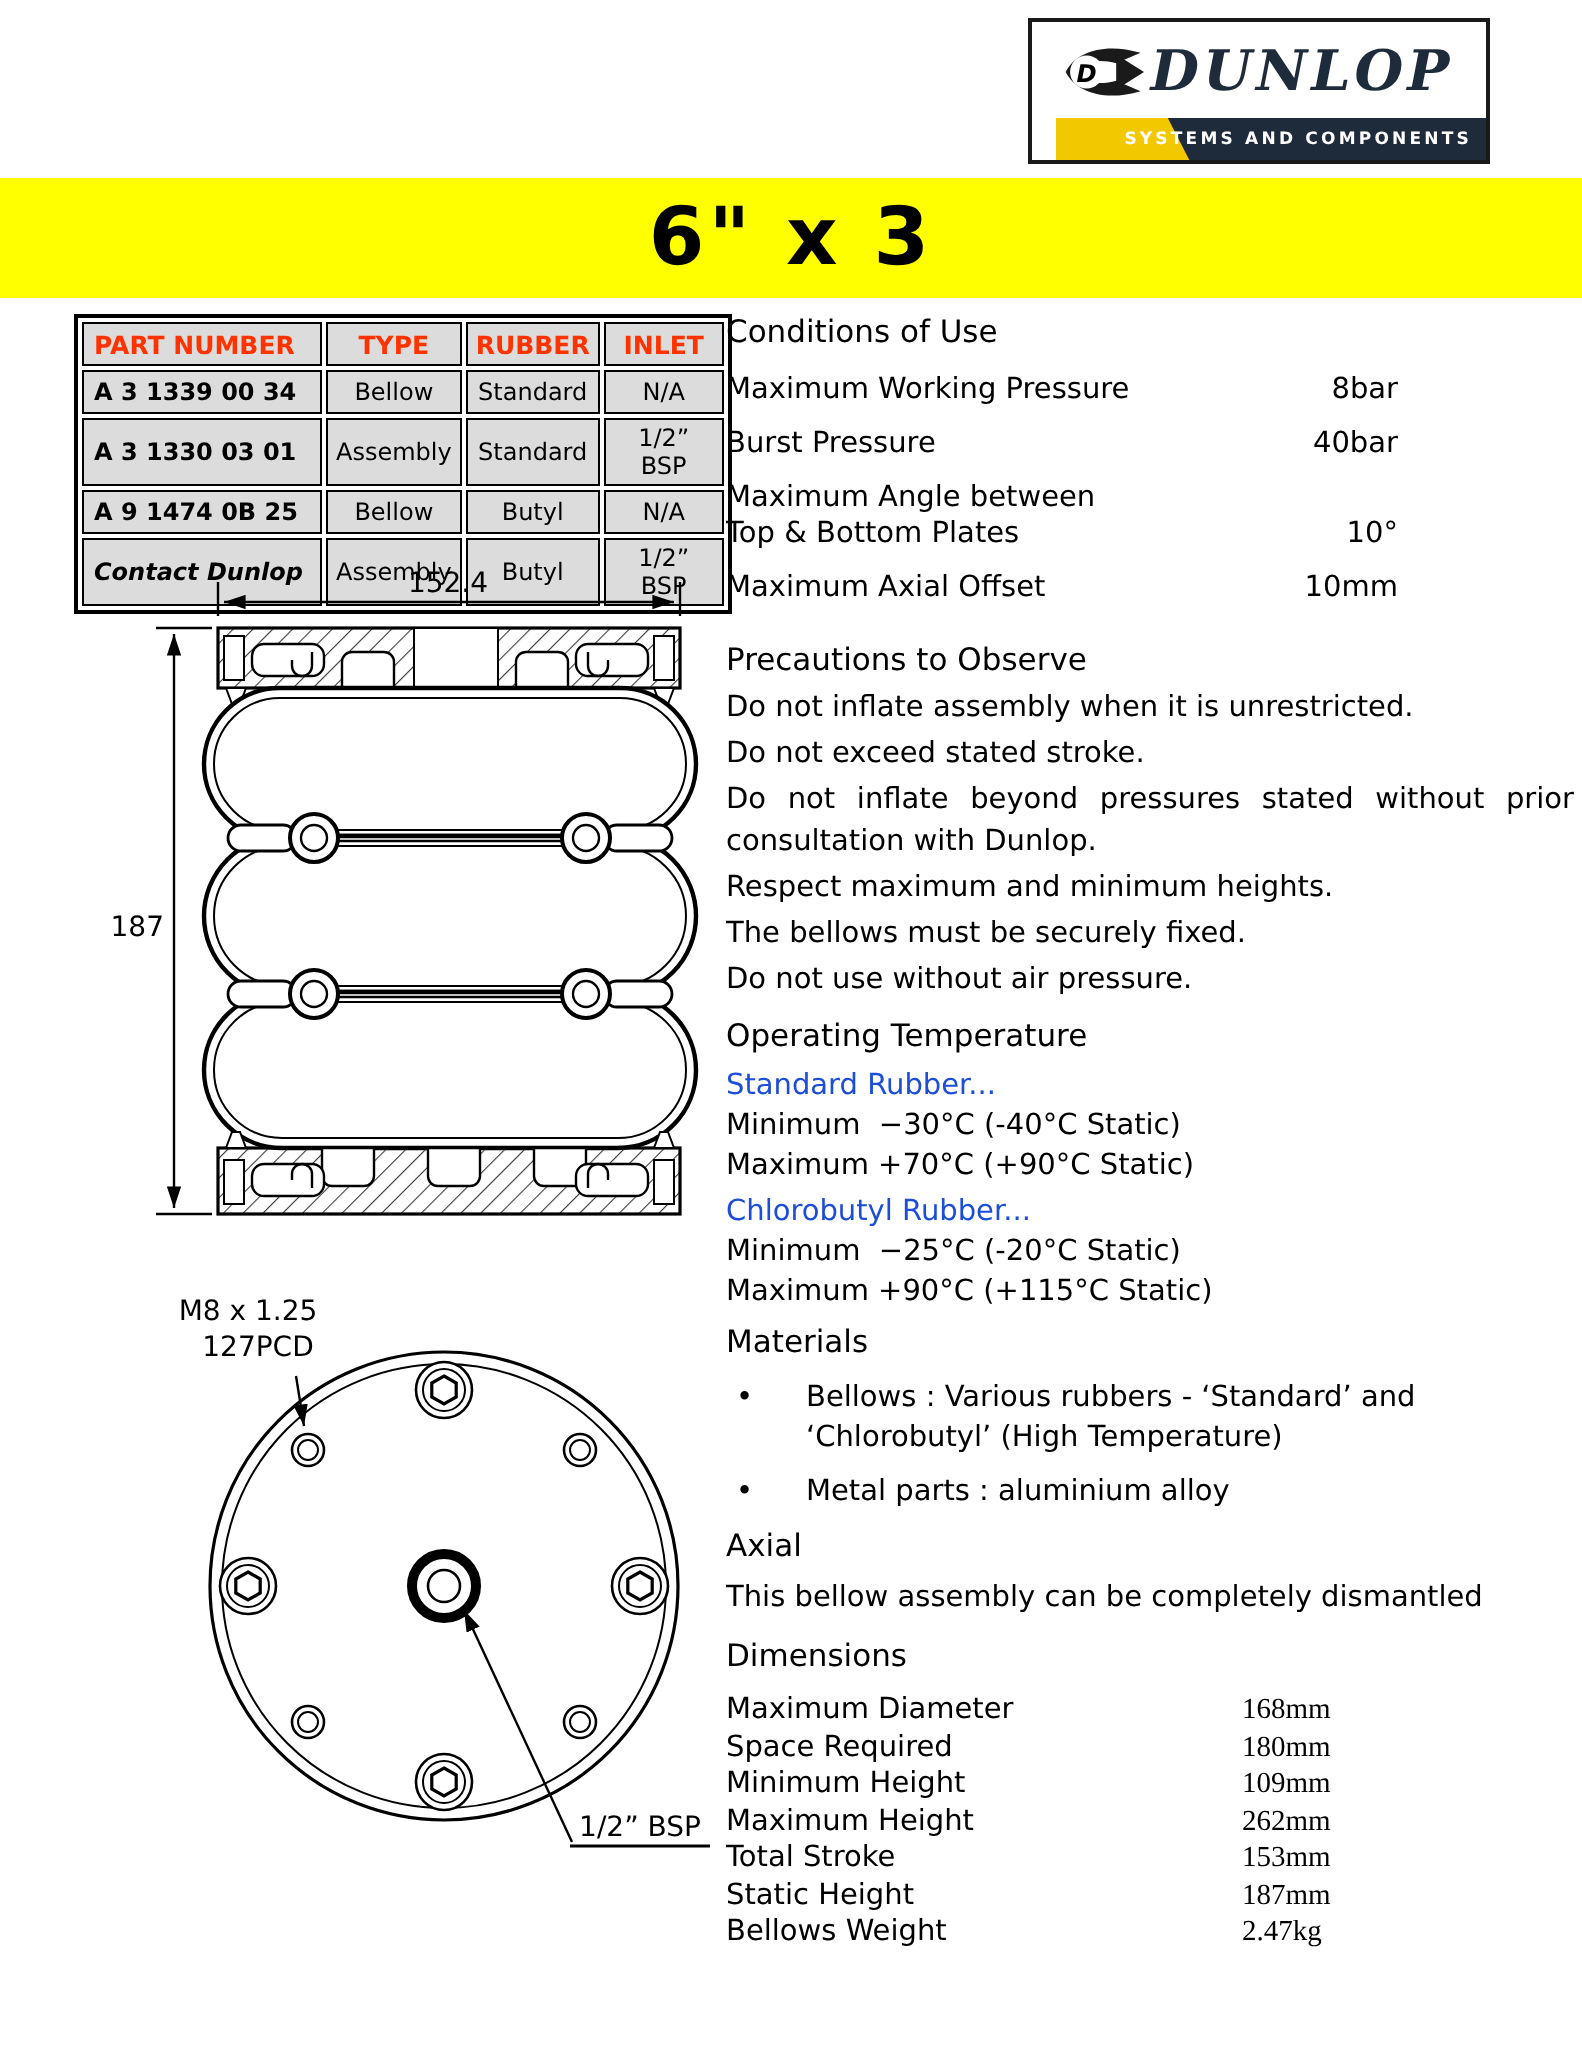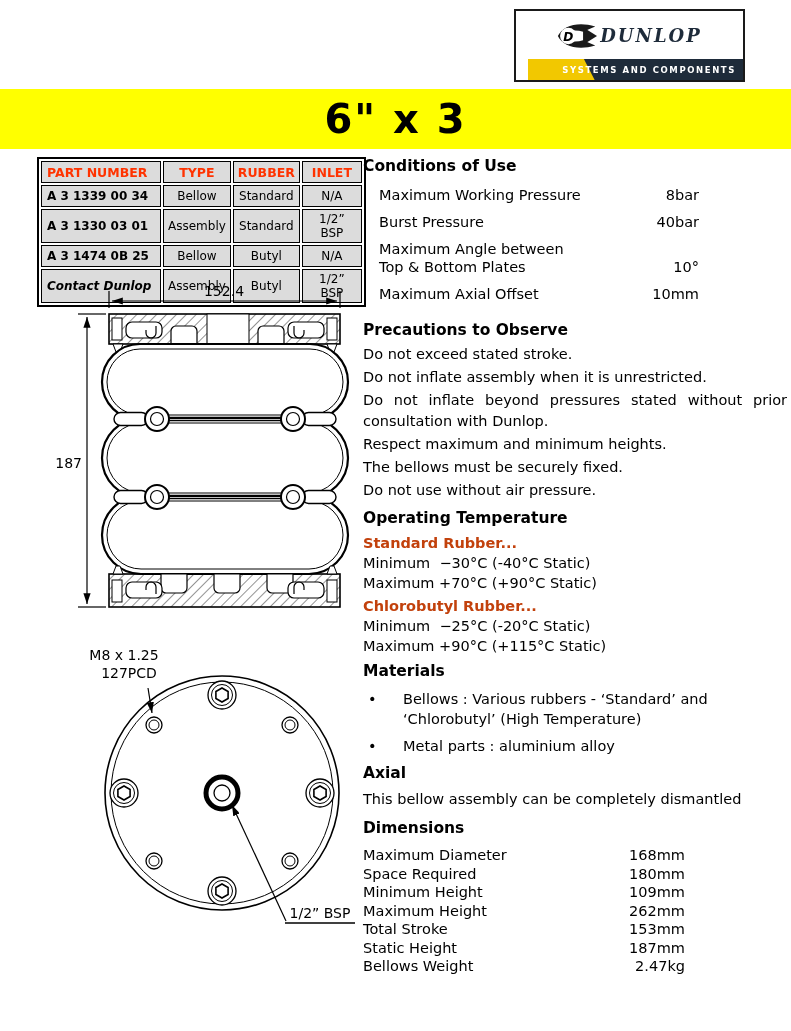--- a/index.html
+++ b/index.html
@@ -8,21 +8,21 @@
     position:relative; width:791px; height:1031px; background:#fff;
     font-family:"DejaVu Sans", sans-serif; color:#000; overflow:hidden;
   }
   
   .logo-box { position:absolute; left:514px; top:9px; width:231px; height:73px;
     border:2px solid #1a1a1a; background:#fff; }
   .logo-top { position:absolute; top:0; left:0; right:0; height:49px;
     display:flex; align-items:center; justify-content:center; gap:3px; }
   .flying-d { width:40px; height:34px; flex:0 0 auto; }
   .brand { font-family:"DejaVu Serif", serif; font-style:italic; font-weight:bold;
-    color:#1e2b3a; font-size:18px; letter-spacing:2px; line-height:1; }
+    color:#1e2b3a; font-size:28px; letter-spacing:2px; line-height:1; }
   .logo-band { position:absolute; bottom:0; left:12px; right:0; height:21px; background:#f2c800; overflow:hidden; }
   .band-navy { position:absolute; top:0; left:0; right:0; bottom:0; background:#1e2b3a;
     clip-path:polygon(26% 0, 100% 0, 100% 100%, 31% 100%); }
   .tagline { position:absolute; right:7px; top:50%; transform:translateY(-50%);
     color:#fff; font-size:8.5px; font-weight:bold; letter-spacing:1.6px; white-space:nowrap; z-index:2; }
   
   .banner { position:absolute; left:0; top:89px; width:791px; height:60px; background:#ffff00;
     display:flex; align-items:center; justify-content:center; }
   .banner span { font-size:40px; font-weight:bold; letter-spacing:2px; }
   
@@ -35,44 +35,44 @@
   th.w-part, td.part { text-align:left; padding-left:5px; }
   td.part { font-weight:bold; }
   td.italic { font-style:italic; }
   
   svg.sec  { position:absolute; left:30px; top:282px; width:330px; height:345px; }
   svg.plan { position:absolute; left:58px; top:642px; width:320px; height:300px; }
   svg text { font-family:"DejaVu Sans", sans-serif; font-size:14px; fill:#000; }
   .thin { stroke:#000; stroke-width:1.2; fill:none; }
   
   .right-col { position:absolute; left:363px; top:157px; width:424px; font-size:14.5px; line-height:19px; }
-  .right-col h3 { font-size:15.5px; font-weight:bold; }
+  .right-col h3 { font-size:15.5px; font-weight:normal; }
   .h-cond { margin-bottom:10px; }
   .h-prec { margin-top:18px; margin-bottom:4px; }
   .h-temp { margin-top:8px;  margin-bottom:5px; }
   .h-mat  { margin-top:6px;  margin-bottom:8px; }
   .h-note { margin-top:8px;  margin-bottom:6px; }
   .h-dim  { margin-top:10px; margin-bottom:8px; }
   .cond-rows { padding-right:88px; }
-  .crow { display:flex; align-items:flex-end; margin-bottom:9px;padding-left:16px; }
+  .crow { display:flex; align-items:flex-end; margin-bottom:9px; }
   .crow .lbl { flex:1; white-space:pre-line; line-height:18px; }
   .crow .val { text-align:right; min-width:60px; line-height:18px; }
   .prec { margin:0 0 2px 0; line-height:21px; }
   .just { text-align:justify; }
-  .red  { color:#c2410c; line-height:20px;font-weight:bold; }
+  .red  { color:#1d4ed8; line-height:20px; }
   .mt3  { margin-top:3px; }
   .temp { line-height:20px; white-space:pre-wrap; }
   .bullet { display:flex; margin-bottom:7px; line-height:20px; }
   .bullet .dot { width:40px; padding-left:5px; flex:0 0 auto; }
   .bullet .btxt { flex:1; }
   .note-text { line-height:20px; }
   .dim-rows { padding-right:102px; }
   .drow { display:flex; line-height:18.5px; }
   .drow .lbl { flex:1; }
-  .drow .val { text-align:right; min-width:64px; }
+  .drow .val { text-align:left; min-width:64px;font-family:Liberation Serif, serif; }
 </style>
 </head>
 <body>
 
 <div class="page">
 
   <div class="logo-box">
     <div class="logo-top">
       <svg class="flying-d" viewBox="0 0 46 38">
         <path d="M1,19 C7,7 24,2 44,8 L30,14 C20,11 10,13 6,19 Z" fill="#1a1a1a"></path>
@@ -109,21 +109,21 @@
         <td>Standard</td>
         <td>N/A</td>
       </tr>
       <tr>
         <td class="part">A 3 1330 03 01</td>
         <td>Assembly</td>
         <td>Standard</td>
         <td>1/2” BSP</td>
       </tr>
       <tr>
-        <td class="part">A 3 1474 0B 25</td>
+        <td class="part">A 9 1474 0B 25</td>
         <td>Bellow</td>
         <td>Butyl</td>
         <td>N/A</td>
       </tr>
       <tr>
         <td class="part italic">Contact Dunlop</td>
         <td>Assembly</td>
         <td>Butyl</td>
         <td>1/2” BSP</td>
       </tr>
@@ -275,22 +275,22 @@
 Top &amp; Bottom Plates</span>
         <span class="val">10°</span>
       </div>
       <div class="crow">
         <span class="lbl">Maximum Axial Offset</span>
         <span class="val">10mm</span>
       </div>
     </div>
 
     <h3 class="h-prec">Precautions to Observe</h3>
+    <p class="prec">Do not inflate assembly when it is unrestricted.</p>
     <p class="prec">Do not exceed stated stroke.</p>
-    <p class="prec">Do not inflate assembly when it is unrestricted.</p>
     <p class="prec just">Do not inflate beyond pressures stated without prior consultation with Dunlop.</p>
     <p class="prec">Respect maximum and minimum heights.</p>
     <p class="prec">The bellows must be securely fixed.</p>
     <p class="prec">Do not use without air pressure.</p>
 
     <h3 class="h-temp">Operating Temperature</h3>
     <p class="red">Standard Rubber...</p>
     <p class="temp">Minimum  −30°C (-40°C Static)</p>
     <p class="temp">Maximum +70°C (+90°C Static)</p>
     <p class="red mt3">Chlorobutyl Rubber...</p>

